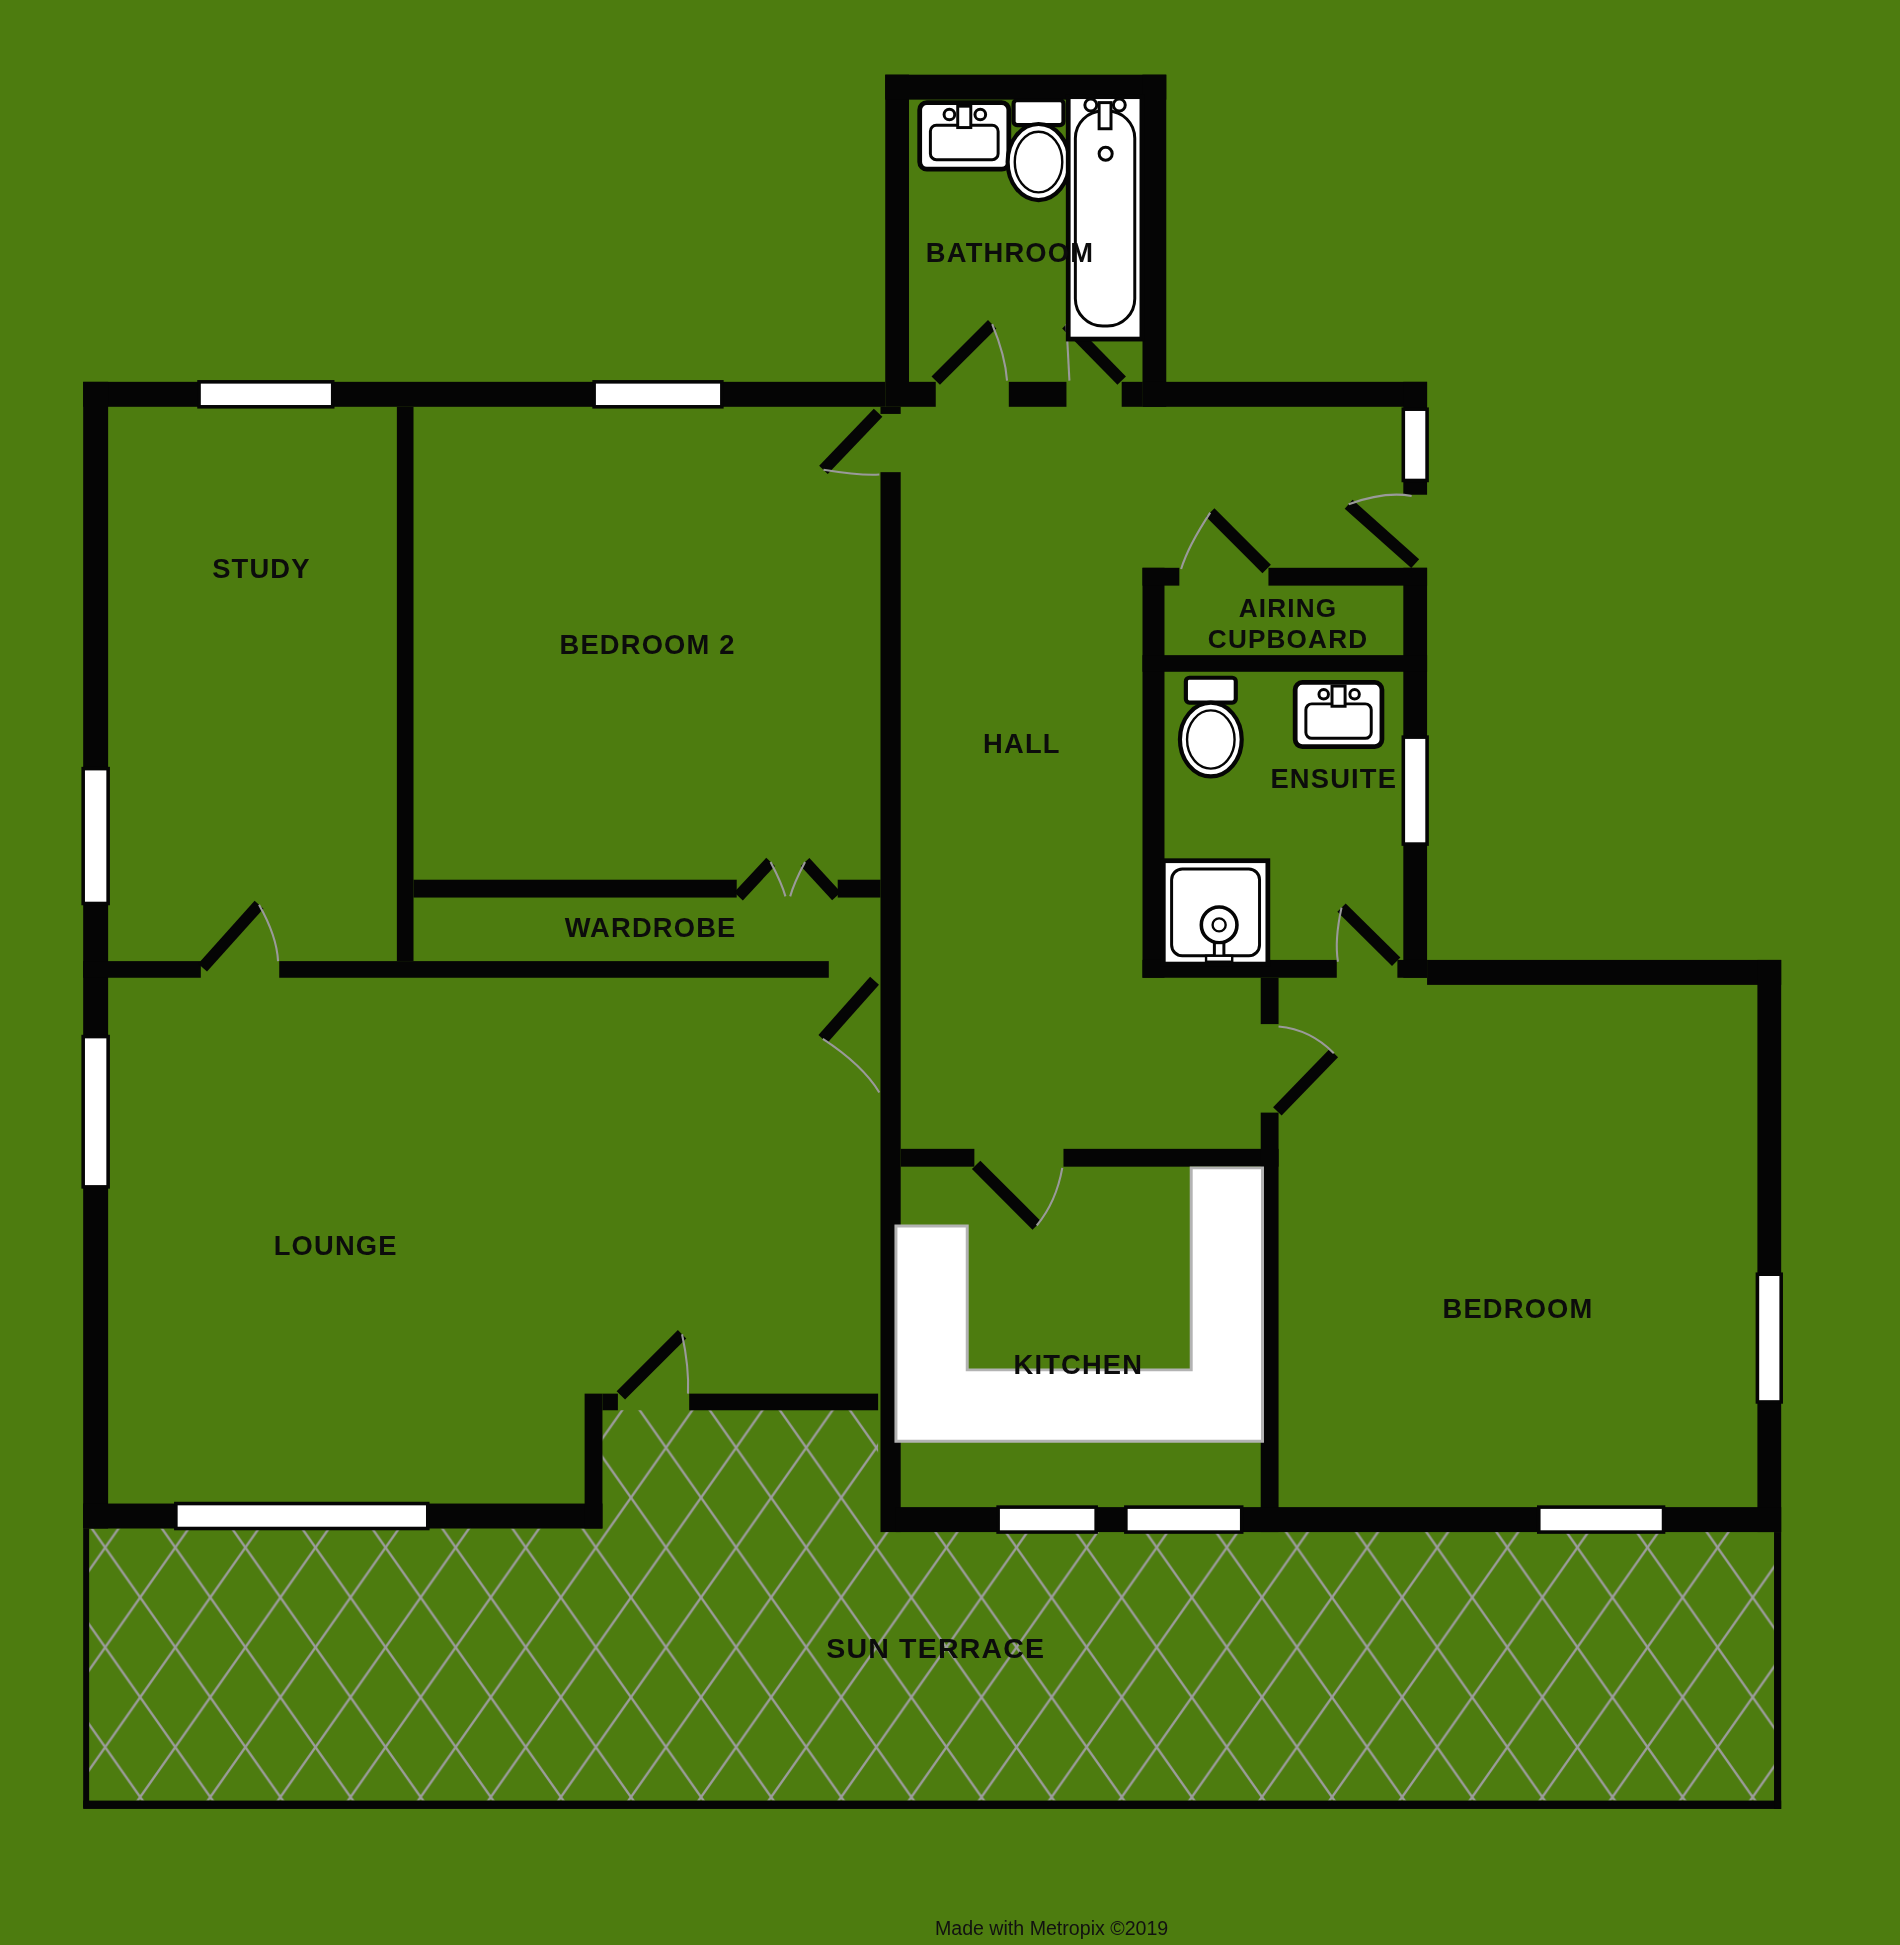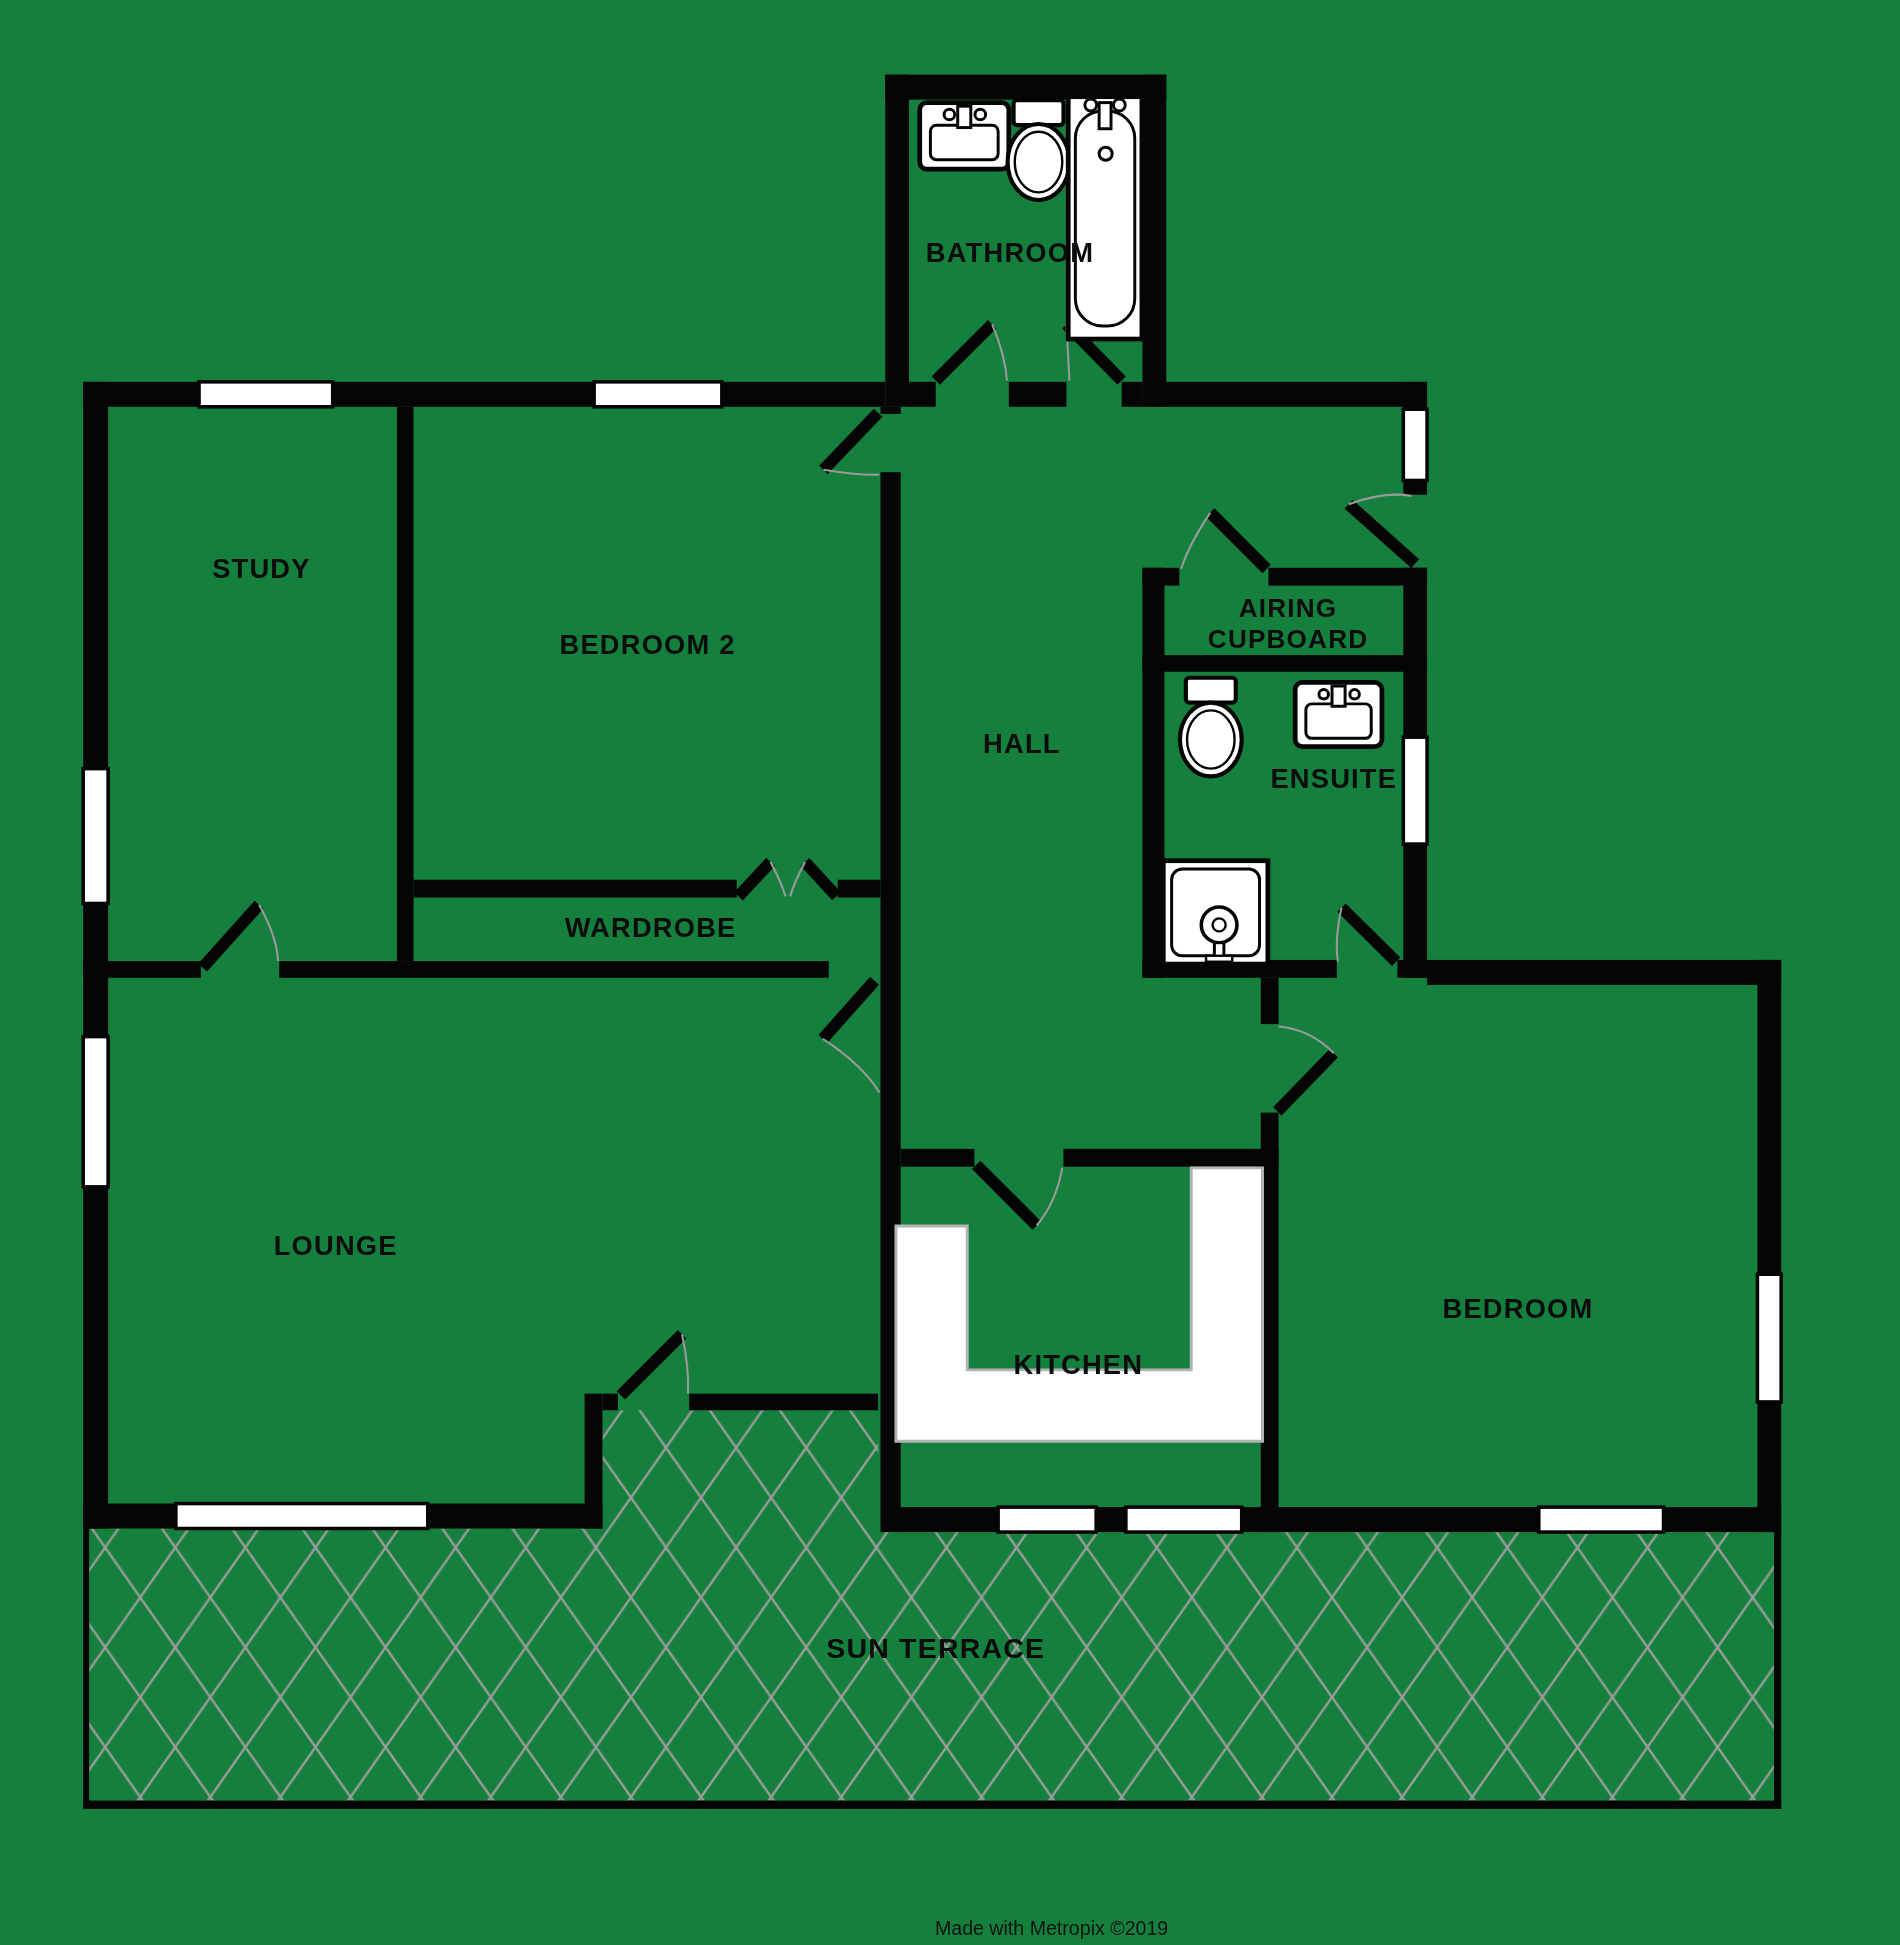--- a/index.html
+++ b/index.html
@@ -1,16 +1,16 @@
 <!DOCTYPE html>
 <html style="font-size:9.5px"><head>
 <meta charset="utf-8">
 <style>
   html,body{margin:0;padding:0;background:#ffffff;}
-  .plan{position:relative;width:1900px;height:1946px;background:#15803d;overflow:hidden;
+  .plan{position:relative;width:1900px;height:1946px;background:#4d7c0f;overflow:hidden;
         font-family:"Liberation Sans",sans-serif;}
   svg{position:absolute;left:0;top:0;}
   .room-label{font-family:"Liberation Sans",sans-serif;font-weight:700;font-size:46px;
               letter-spacing:2px;fill:#0c0c0c;}
   .small-label{font-size:44px;}
   .terrace-label{font-size:48px;}
   .credit{font-family:"Liberation Sans",sans-serif;font-weight:400;font-size:33px;
           letter-spacing:0px;fill:#111;}
   .wall{fill:#050505;}
   .win{fill:#ffffff;stroke:#050505;stroke-width:6;}

